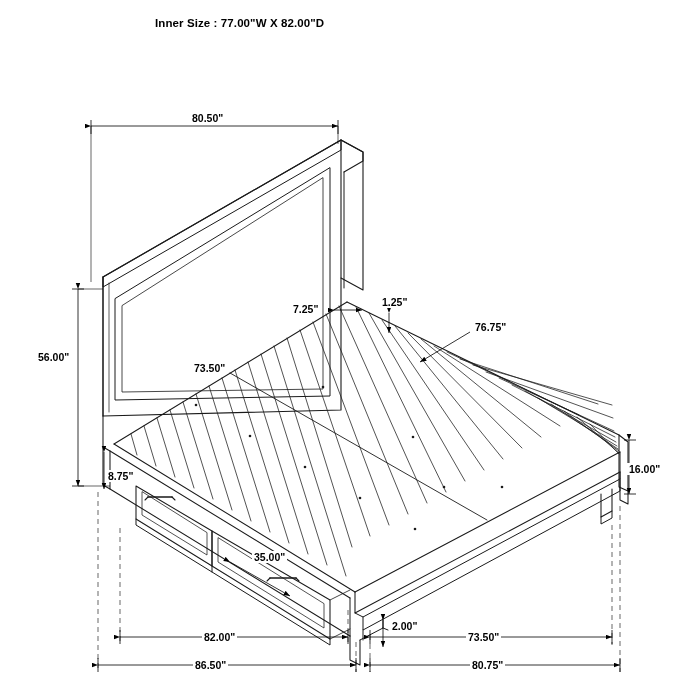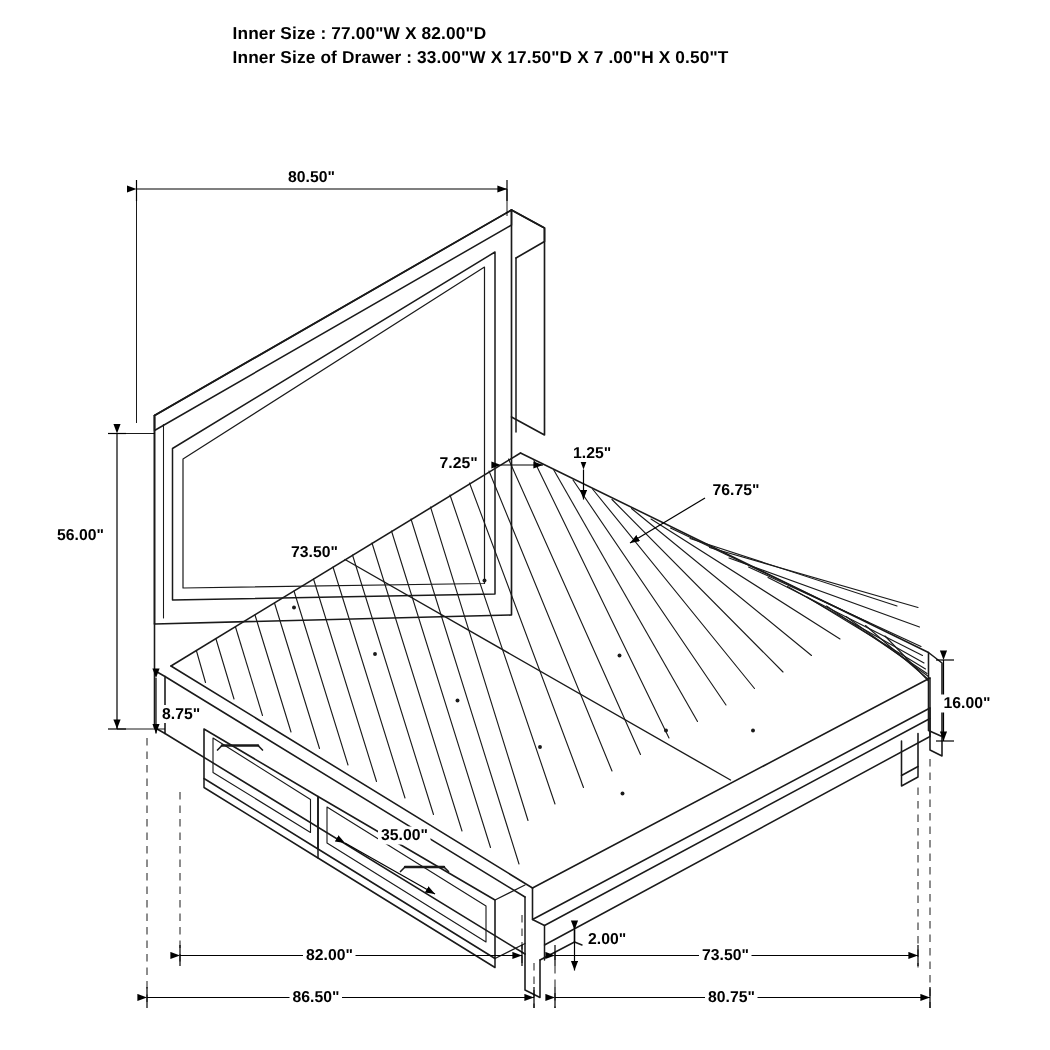--- a/index.html
+++ b/index.html
@@ -44,21 +44,20 @@
     padding: 0 2px;
     line-height: 12px;
   }
 </style>
 </head>
 <body>
 
 <div id="page">
 
   <div class="hdr" id="hdr1">Inner Size : 77.00"W X 82.00"D</div>
-  <div class="hdr" id="hdr2">Inner Size of Drawer : 33.00"W X 17.50"D X 7 .00"H X 0.50"T</div>
 
   <svg class="layer" viewBox="0 0 700 700">
     <g fill="none" stroke="#1a1a1a" stroke-width="1" stroke-linejoin="round" stroke-linecap="round">
 
       <path d="M103,277 L103,416 L341,410 L341,140 Z" stroke-width="1.1"></path>
 
       <path d="M103,277 L341,140 L363,152 L363,161 L344,172" stroke-width="1.1"></path>
       <path d="M341,140 L341,150 L103,287 L103,277"></path>
 
       <path d="M341,140 L363,152 L363,290 L341,278" stroke-width="1.1"></path>

